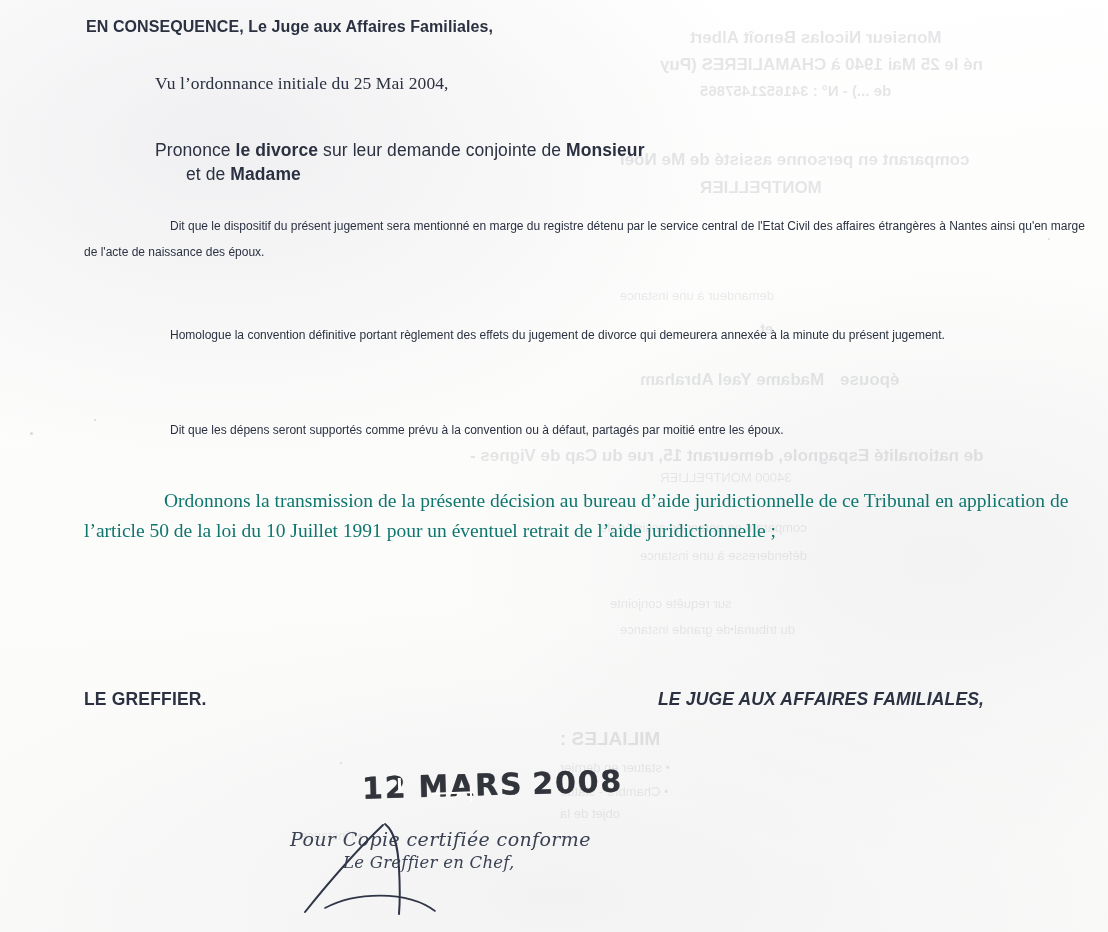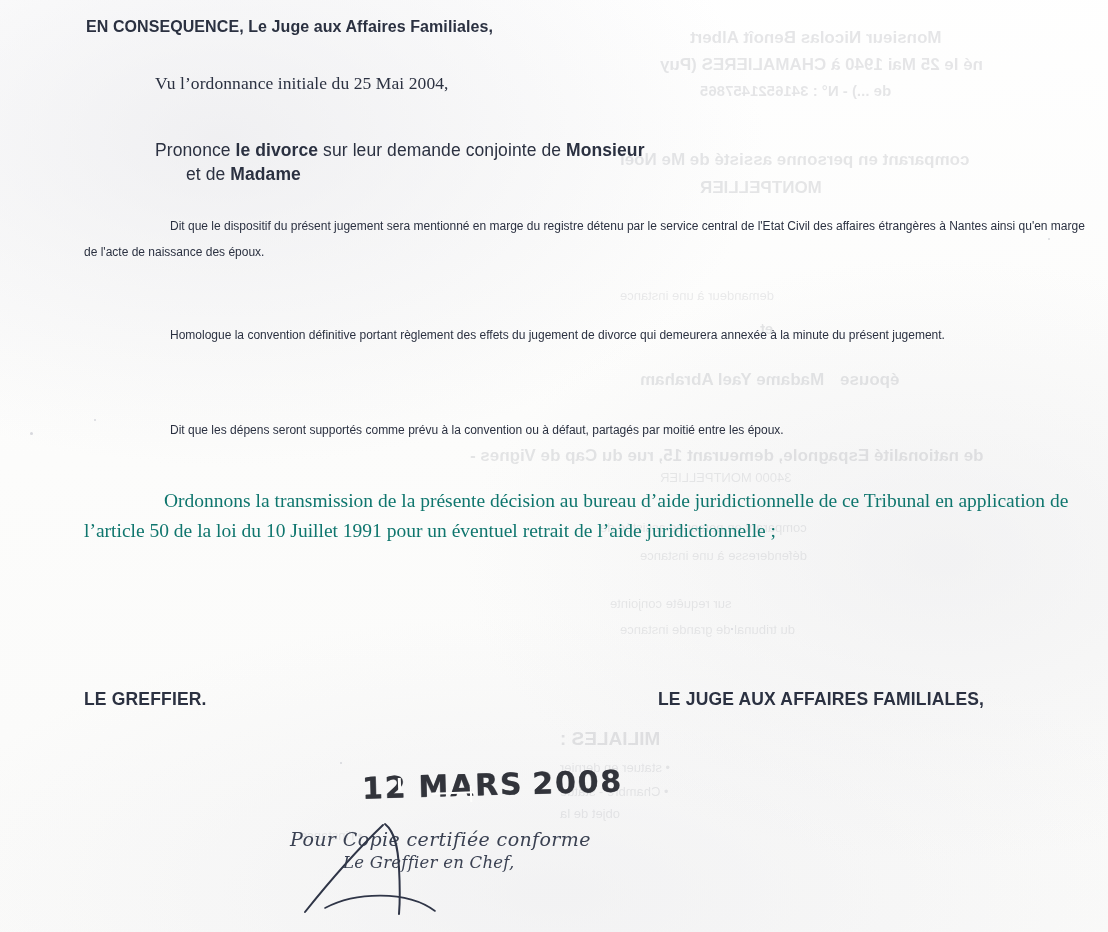--- a/index.html
+++ b/index.html
@@ -175,21 +175,21 @@
   </div>
 
   <div class="para serif abs" style="left:84px; top:486px; width:1010px; text-indent:80px;">
     <span>Ordonnons la transmission de la présente décision au bureau d’aide juridictionnelle de ce Tribunal en application de l’article 50 de la loi du 10 Juillet 1991 pour un éventuel retrait de l’aide juridictionnelle ;</span>
   </div>
 
 
   <div class="sig-label abs" style="left:84px; top:689px;">
     <span>LE GREFFIER.</span>
   </div>
-  <div class="sig-label abs" style="left:658px; top:689px;">
+  <div class="sig-label abs" style="left:658px; top:689px;font-style:italic;">
     <span>LE JUGE AUX AFFAIRES FAMILIALES,</span>
   </div>
 
   <div id="date-stamp" style="left:362px; top:767px;">
     <span class="sp">12</span><span class="sp" style="width:11px;"></span><span class="sp">MARS</span><span class="sp" style="width:9px;"></span><span class="sp">2008</span>
   </div>
 
   <div id="stamp-fleck-a" style="left:398px; top:778px; width:3px; height:13px; transform:rotate(-2deg);"></div>
   <div id="stamp-fleck-b" style="left:470px; top:786px; width:2px; height:16px; transform:rotate(-2deg);"></div>
   <div id="stamp-fleck-c" class="abs" style="left:432px; top:792px; width:42px; height:2px; background:#fdfdfc; transform:rotate(-2deg);"></div>

